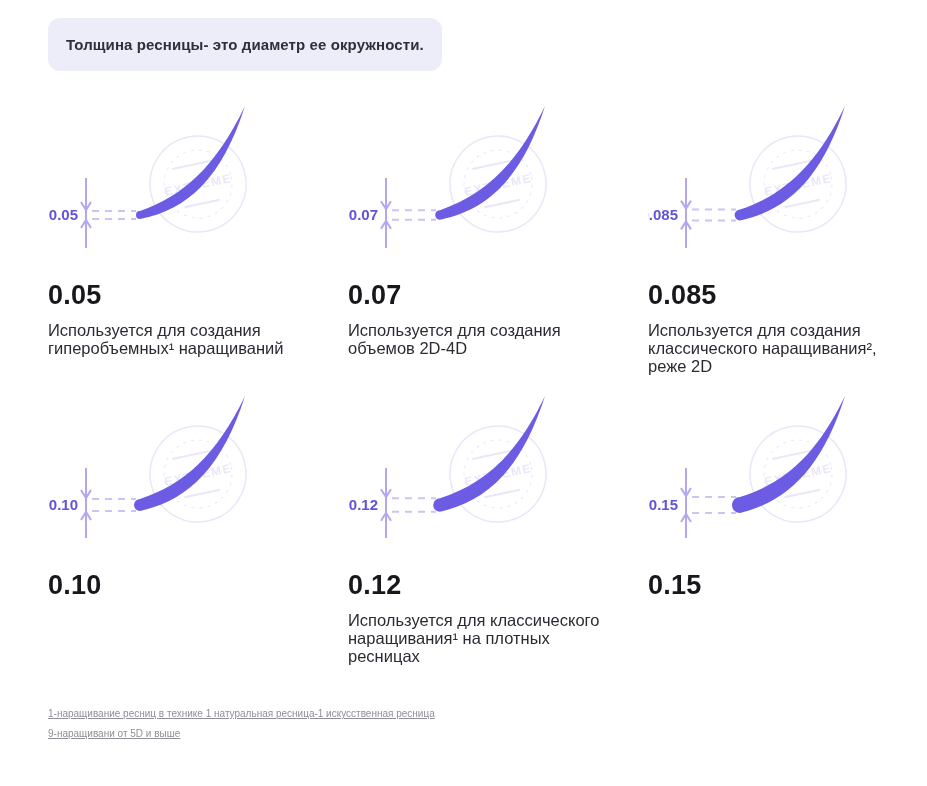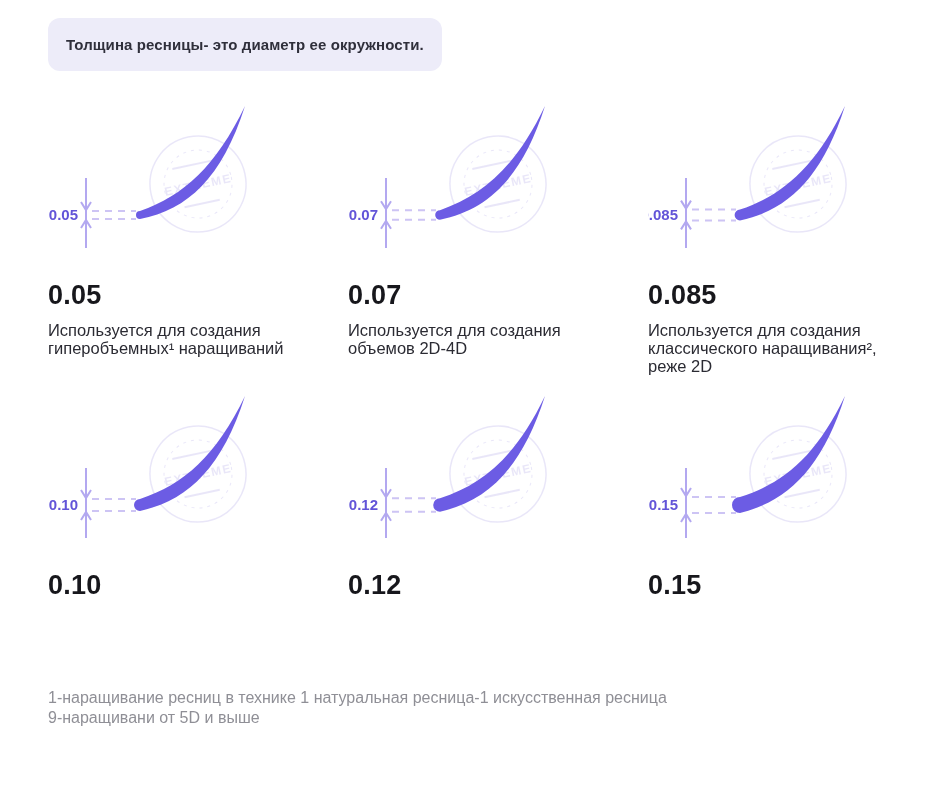--- a/index.html
+++ b/index.html
@@ -43,24 +43,25 @@
   }
   .desc {
     margin: 0;
     max-width: 266px;
     font-size: 16.5px;
     line-height: 18px;
     color: var(--body_text, #2B2B33);
   }
 
   .footnotes {
-    margin-top: 14px;
-    font-size: 16px;
+    margin-top: 30px;
+    font-size: 10px;
     line-height: 20px;
     color: var(--footnote_text, #8F8F96);
+    text-decoration: underline;
   }
 </style>
 </head>
 <body>
 
 <main class="page">
 
   <div class="note">
     <span>Толщина ресницы- это диаметр ее окружности.</span>
   </div>
@@ -200,20 +201,21 @@
       <path d="M33 136.8 L38 128.8 L43 136.8"></path>
     </g>
     <g stroke="#CDC4F4" stroke-width="2" stroke-dasharray="7 6">
       <line x1="44" y1="114.2" x2="88" y2="114.2"></line>
       <line x1="44" y1="127.8" x2="88" y2="127.8"></line>
     </g>
     <text x="30" y="126" text-anchor="end" font-size="15" font-weight="bold" fill="#6254D8">0.12</text>
   </svg>
         </div>
     <h2 class="value">0.12</h2>
+    <p class="desc">Используется для классического наращивания¹ на плотных ресницах</p>
   </section>
 
   <section class="panel">
     <div class="diagram">
   <svg viewBox="0 0 280 170" width="280" height="170">
     <g opacity="0.16" stroke="#7A6BD8" fill="none" transform="rotate(-12 150 90)">
       <circle cx="150" cy="90" r="48" stroke-width="1.5"></circle>
       <circle cx="150" cy="90" r="34" stroke-width="1" stroke-dasharray="3 5"></circle>
       <line x1="128" y1="70" x2="172" y2="70" stroke-width="2"></line>
       <line x1="132" y1="110" x2="168" y2="110" stroke-width="2"></line>

